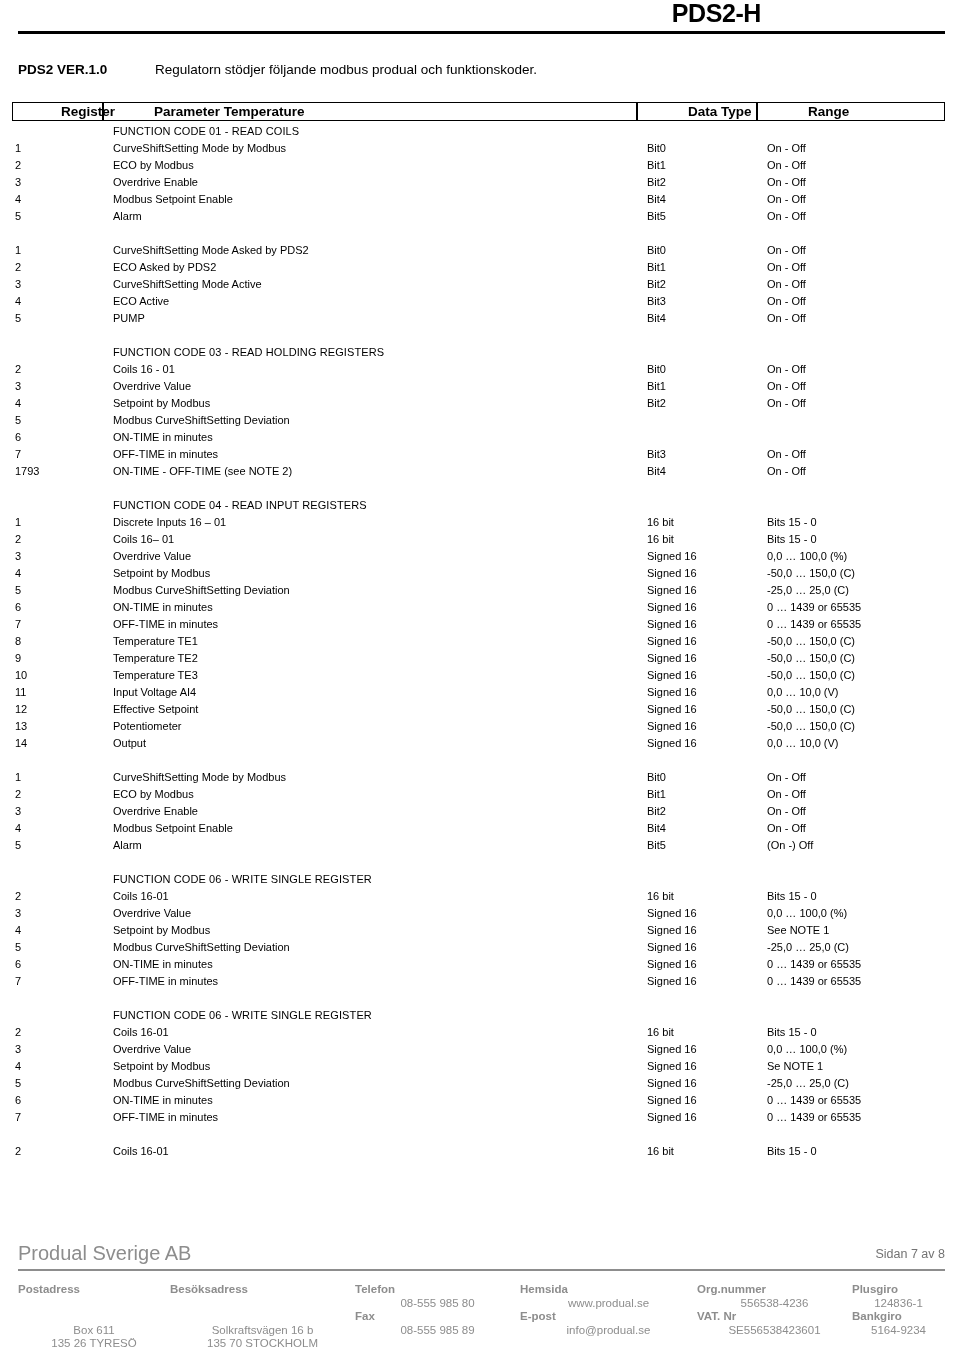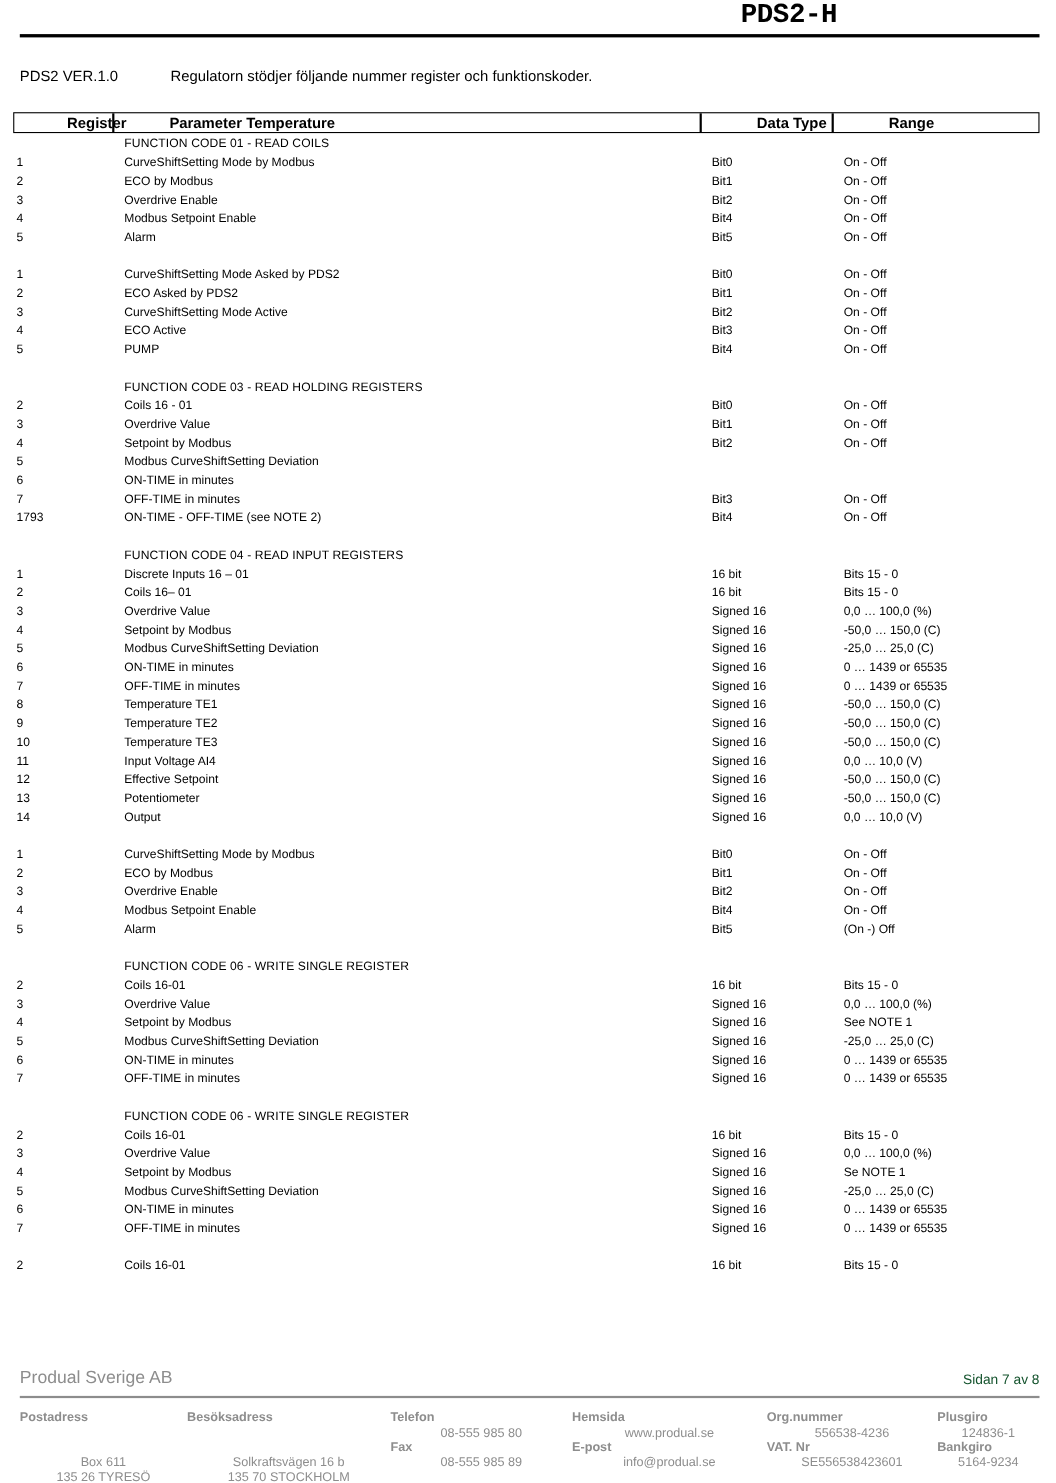--- a/index.html
+++ b/index.html
@@ -15,21 +15,20 @@
     color: #000000;
     overflow: hidden;
   }
 
   
   .top-banner {
     position: absolute;
     left: 0; top: 0;
     width: 776px;
     height: 34px;
-    font-family: Liberation Mono, monospace;
   }
   .product-title {
     position: absolute;
     right: 15px;
     top: 0px;
     font-size: 25px;
     font-weight: bold;
     letter-spacing: -0.4px;
     line-height: 27px;
     color: #000;
@@ -48,21 +47,21 @@
     position: absolute;
     left: 18px;
     top: 62px;
     width: 930px;
     height: 16px;
     font-size: 13.5px;
     line-height: 16px;
     white-space: nowrap;
   }
   .intro .ver {
-    font-weight: normal;
+    font-weight: bold;
     display: inline-block;
     width: 137px;
   }
   .intro .desc {
     font-weight: normal;
   }
 
   
   .reg-table {
     position: absolute;
@@ -145,31 +144,31 @@
     color: #8d8d8d;
   }
   .footer-top {
     position: relative;
     height: 24px;
   }
   .company {
     position: absolute;
     left: 0;
     top: 0;
-    font-size: 16px;
+    font-size: 20px;
     line-height: 20px;
     color: #8d8d8d;
   }
   .page-num {
     position: absolute;
     right: 0;
     top: 3px;
     font-size: 12.5px;
     line-height: 17px;
-    color: #14532d;
+    color: #737373;
   }
   .footer-rule {
     position: absolute;
     left: 0;
     top: 26px;
     width: 927px;
     height: 2px;
     background: #8d8d8d;
   }
   .footer-cols {
@@ -197,21 +196,21 @@
 </style>
 </head>
 <body>
 
 <div class="top-banner">
   <div class="product-title">PDS2-H</div>
   <div class="top-rule"></div>
 </div>
 
 <div class="intro">
-  <span class="ver">PDS2 VER.1.0</span><span class="desc">Regulatorn stödjer följande nummer register och funktionskoder.</span>
+  <span class="ver">PDS2 VER.1.0</span><span class="desc">Regulatorn stödjer följande modbus produal och funktionskoder.</span>
 </div>
 
 <div class="reg-table">
 
   <div class="thead">
     <div class="div-line" style="left:89px;"></div>
     <div class="div-line" style="left:623px;"></div>
     <div class="div-line" style="left:743px;"></div>
     <div class="cell c-reg">Register</div>
     <div class="cell c-desc">Parameter Temperature</div>

